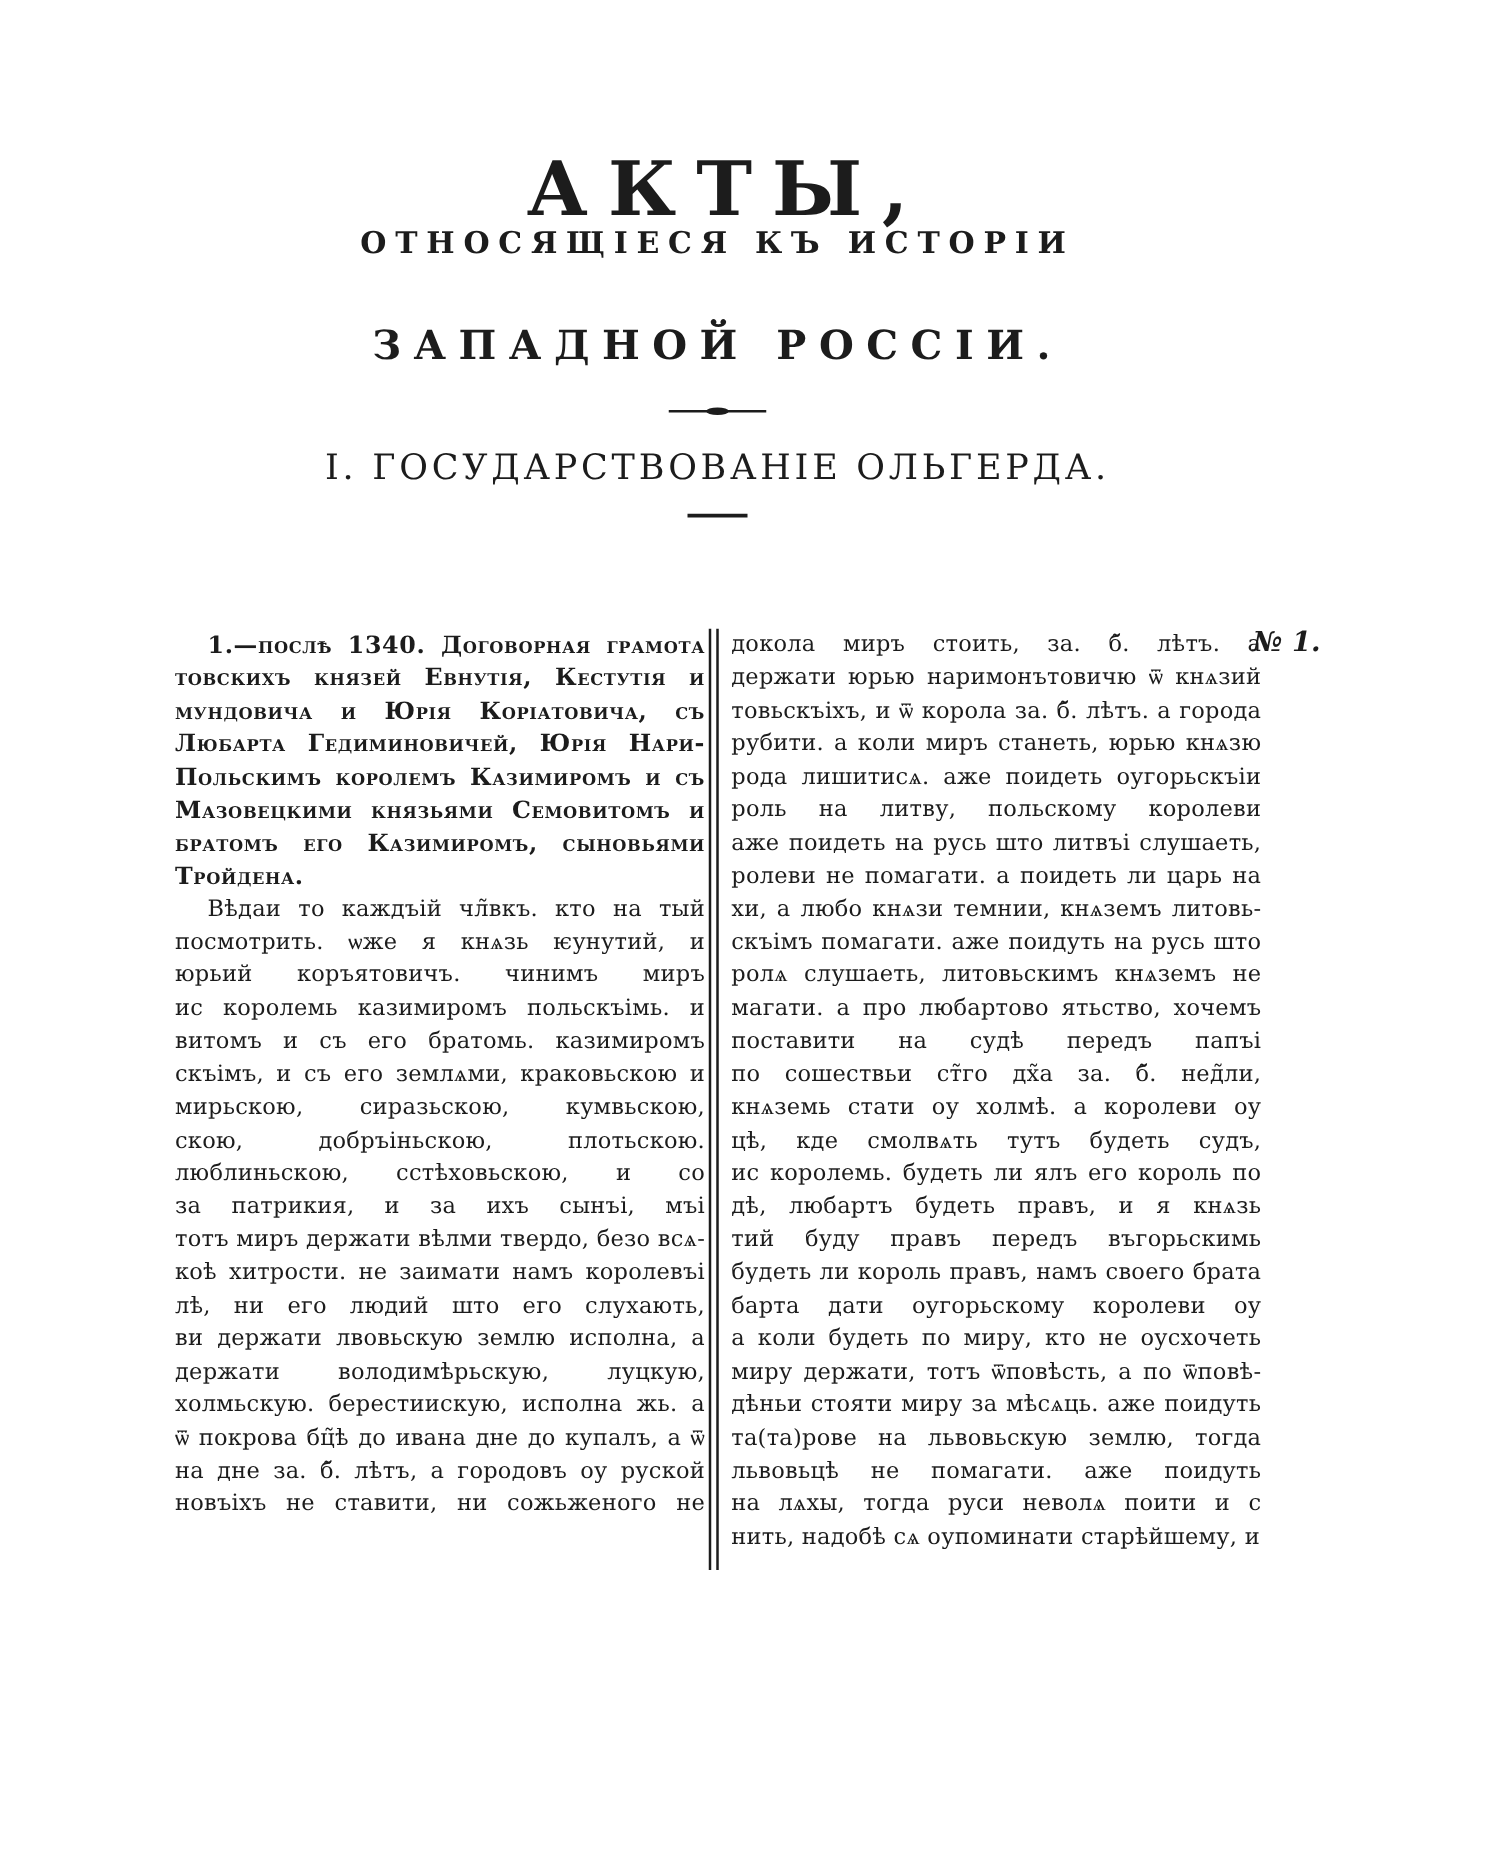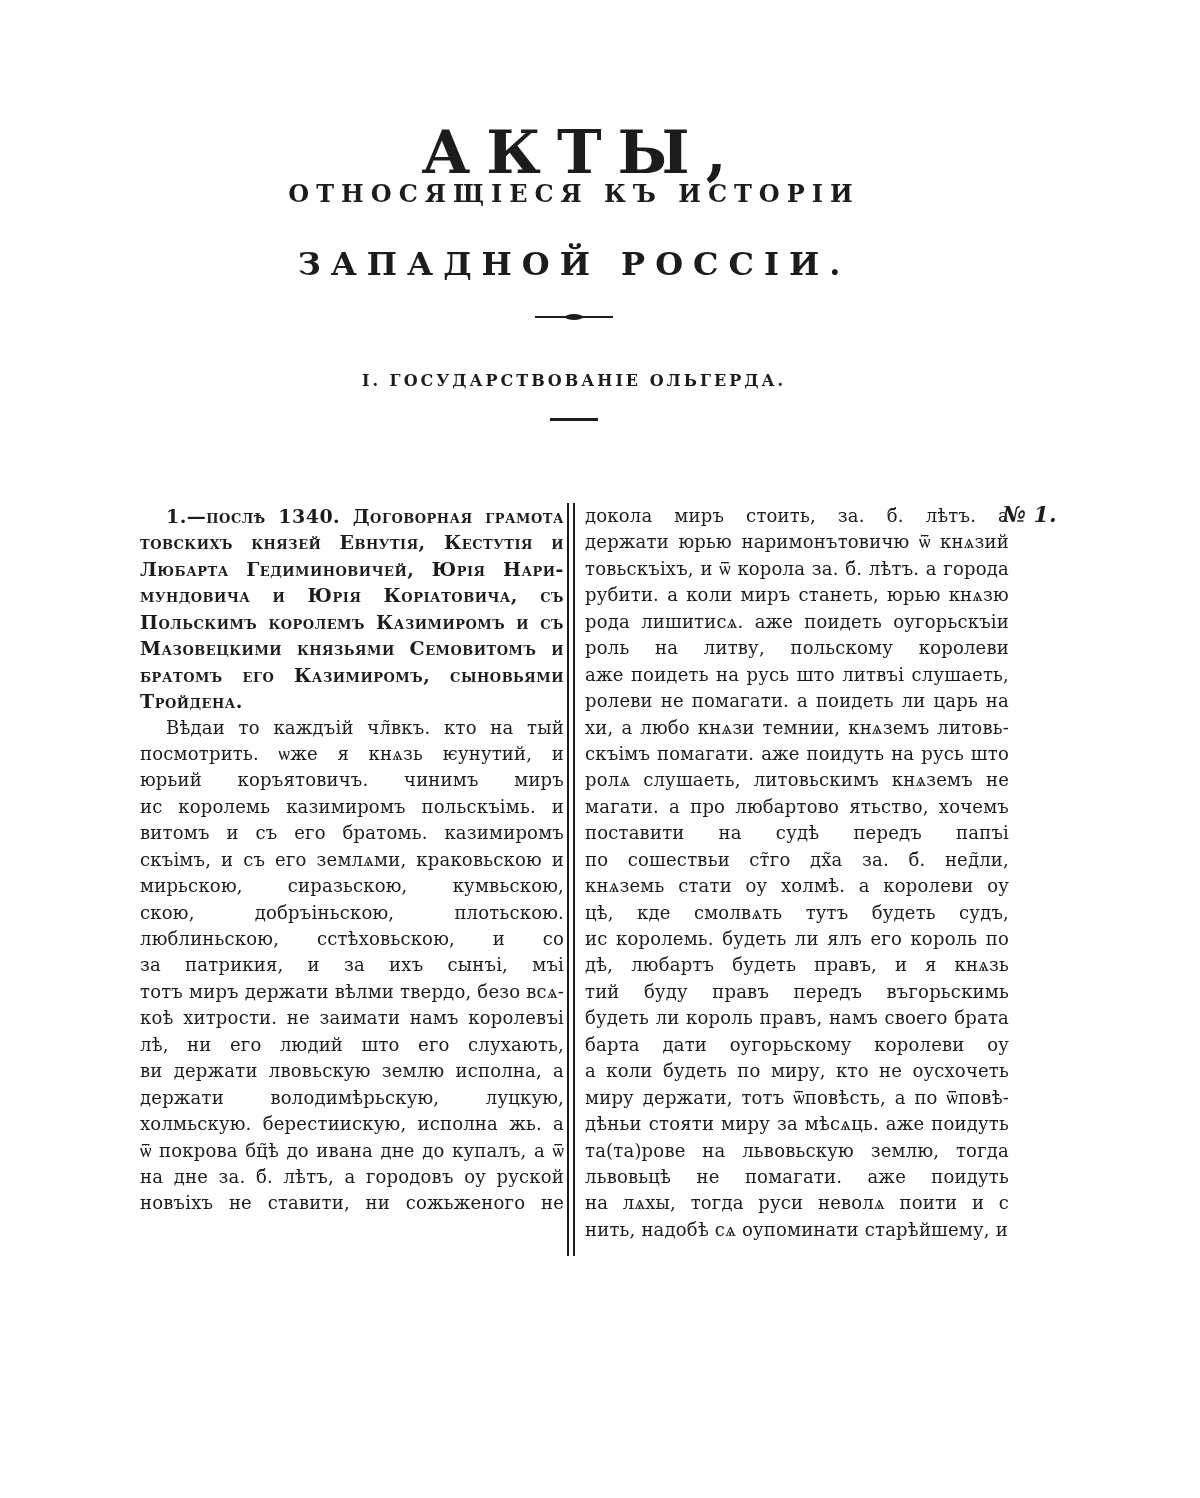--- a/index.html
+++ b/index.html
@@ -31,21 +31,21 @@
     white-space: nowrap;
   }
   .subtitle-1 {
     font-size: 24px;
     line-height: 24px;
     font-weight: bold;
     letter-spacing: 7px;
     white-space: nowrap;
   }
   .subtitle-2 {
-    margin-top: 42px;
+    margin-top: 54px;
     font-size: 32px;
     line-height: 32px;
     font-weight: bold;
     letter-spacing: 10px;
     white-space: nowrap;
   }
   .ornament {
     position: relative;
     margin: 32px auto 0;
     width: 78px;
@@ -59,24 +59,24 @@
   }
   .ornament .diamond {
     position: absolute;
     left: 50%; top: 50%;
     width: 18px; height: 6px;
     transform: translate(-50%, -50%);
     background: #1c1c1c;
     border-radius: 50%;
   }
   .section-heading {
-    margin: 46px 0 0 0;
-    font-size: 16px;
+    margin: 27px 0 0 0;
+    font-size: 28px;
     line-height: 26px;
-    font-weight: bold;
+    font-weight: normal;
     letter-spacing: 3px;
     white-space: nowrap;
   }
   .short-rule {
     margin: 24px auto 0;
     width: 48px;
     height: 3px;
     background: #1c1c1c;
   }
   
@@ -171,22 +171,22 @@
     <h2 class="section-heading">I. ГОСУДАРСТВОВАНІЕ ОЛЬГЕРДА.</h2>
     <div class="short-rule"></div>
   </div>
 
   <div class="margin-note">№ 1.</div>
 
   <div class="col left">
     <div class="entry-heading lines">
         <div>1.—послѣ 1340. Договорная грамота Ли-</div>
         <div>товскихъ князей Евнутія, Кестутія и</div>
+        <div>мундовича и Юрія Коріатовича, съ</div>
         <div>Любарта Гедиминовичей, Юрія Нари-</div>
-        <div>мундовича и Юрія Коріатовича, съ</div>
         <div>Польскимъ королемъ Казимиромъ и съ</div>
         <div>Мазовецкими князьями Семовитомъ и</div>
         <div>братомъ его Казимиромъ, сыновьями</div>
         <div>Тройдена.</div>
       </div>
     <div class="body lines indent-first">
         <div>Вѣдаи то каждъій чл̃вкъ. кто на тый листъ</div>
         <div>посмотрить. ѡже я кнѧзь ѥунутий, и кистю-</div>
         <div>юрьий коръятовичъ. чинимъ миръ твердъіи.</div>
         <div>ис королемь казимиромъ польскъімь. и сомо-</div>

